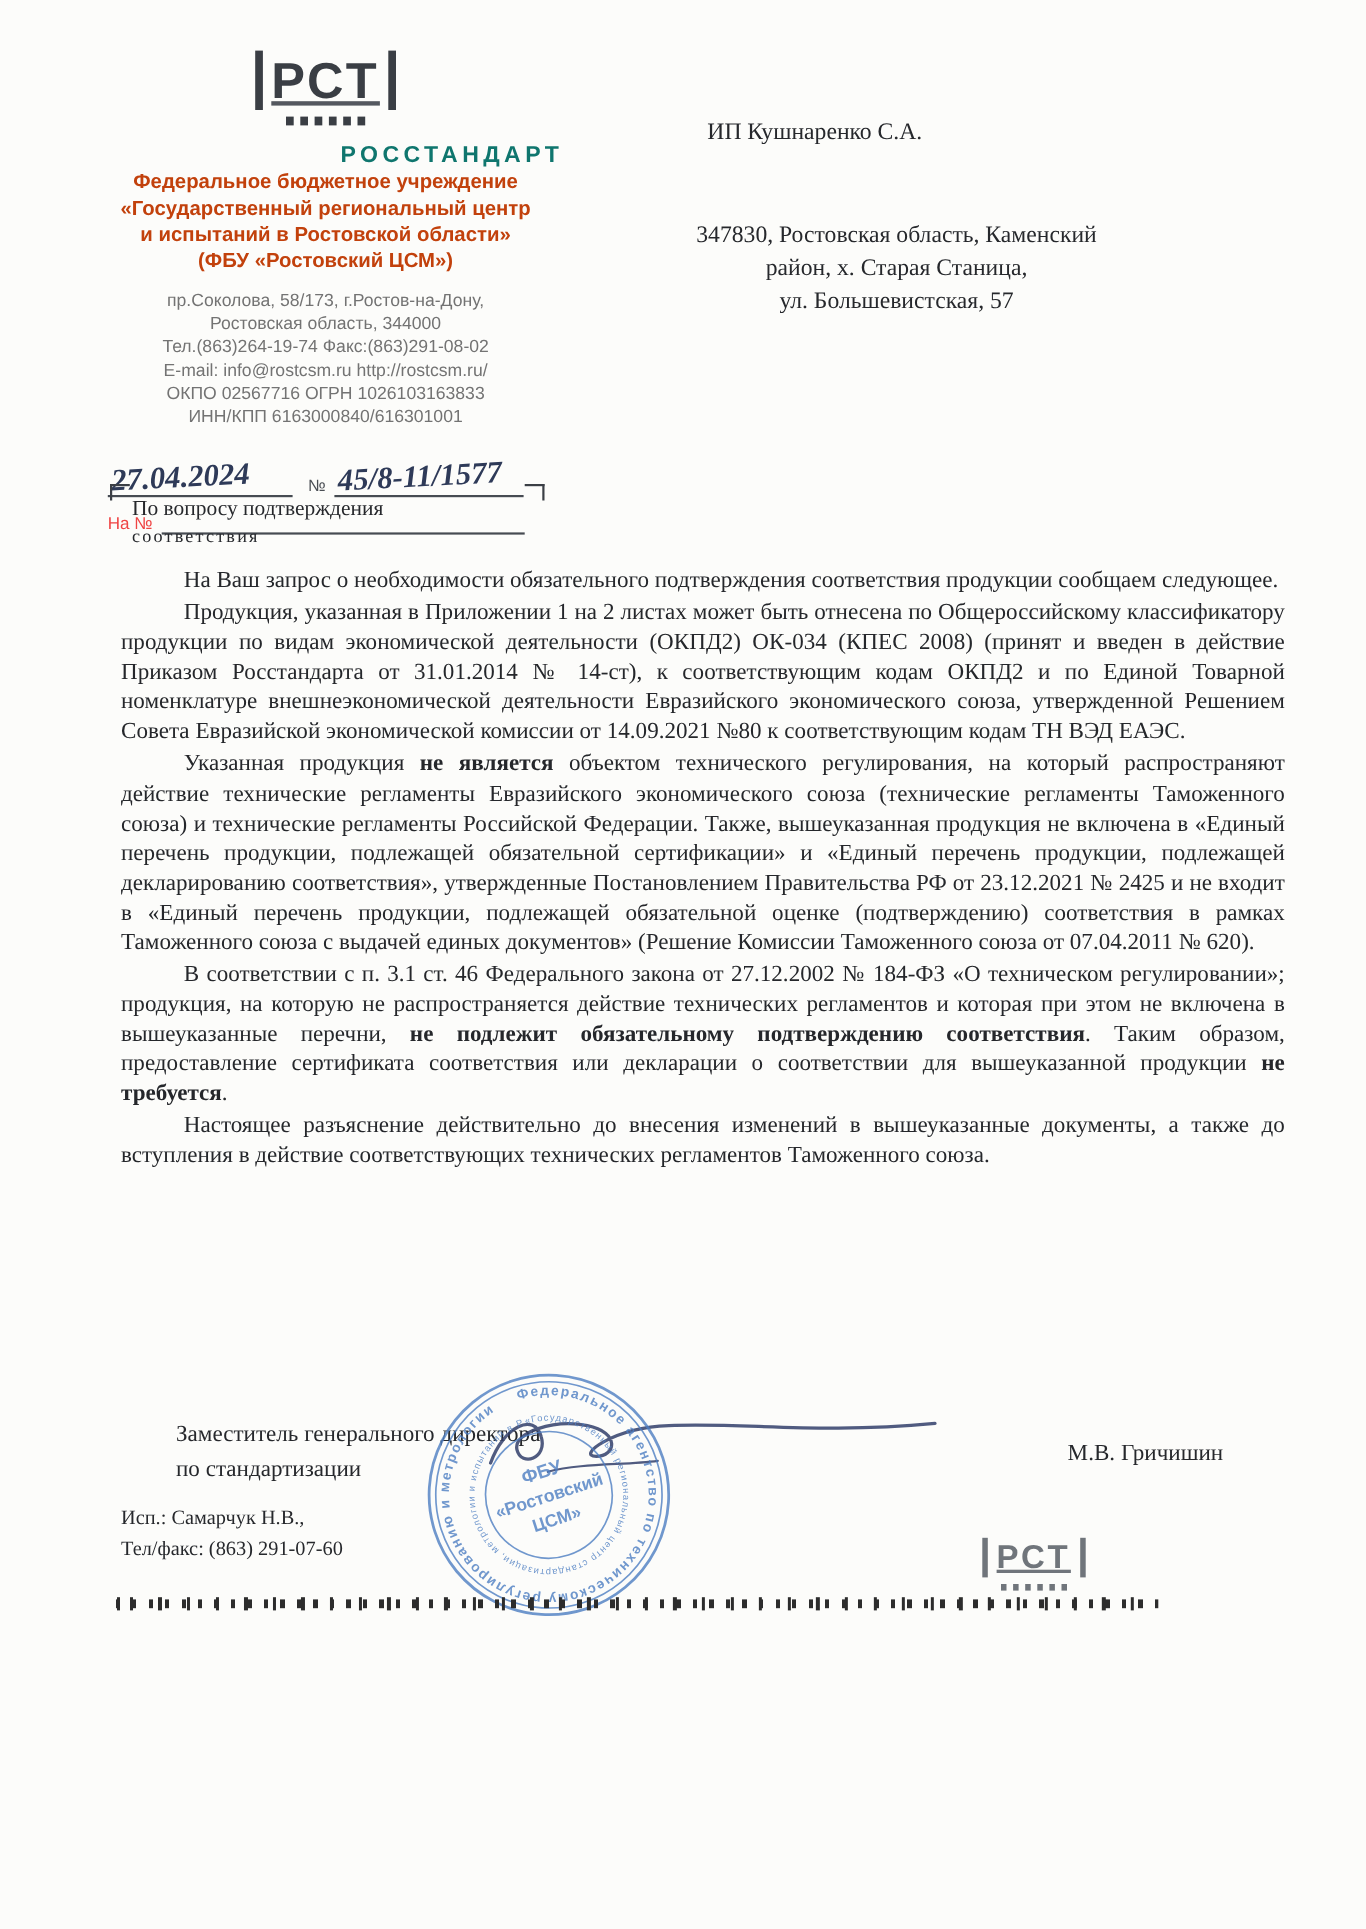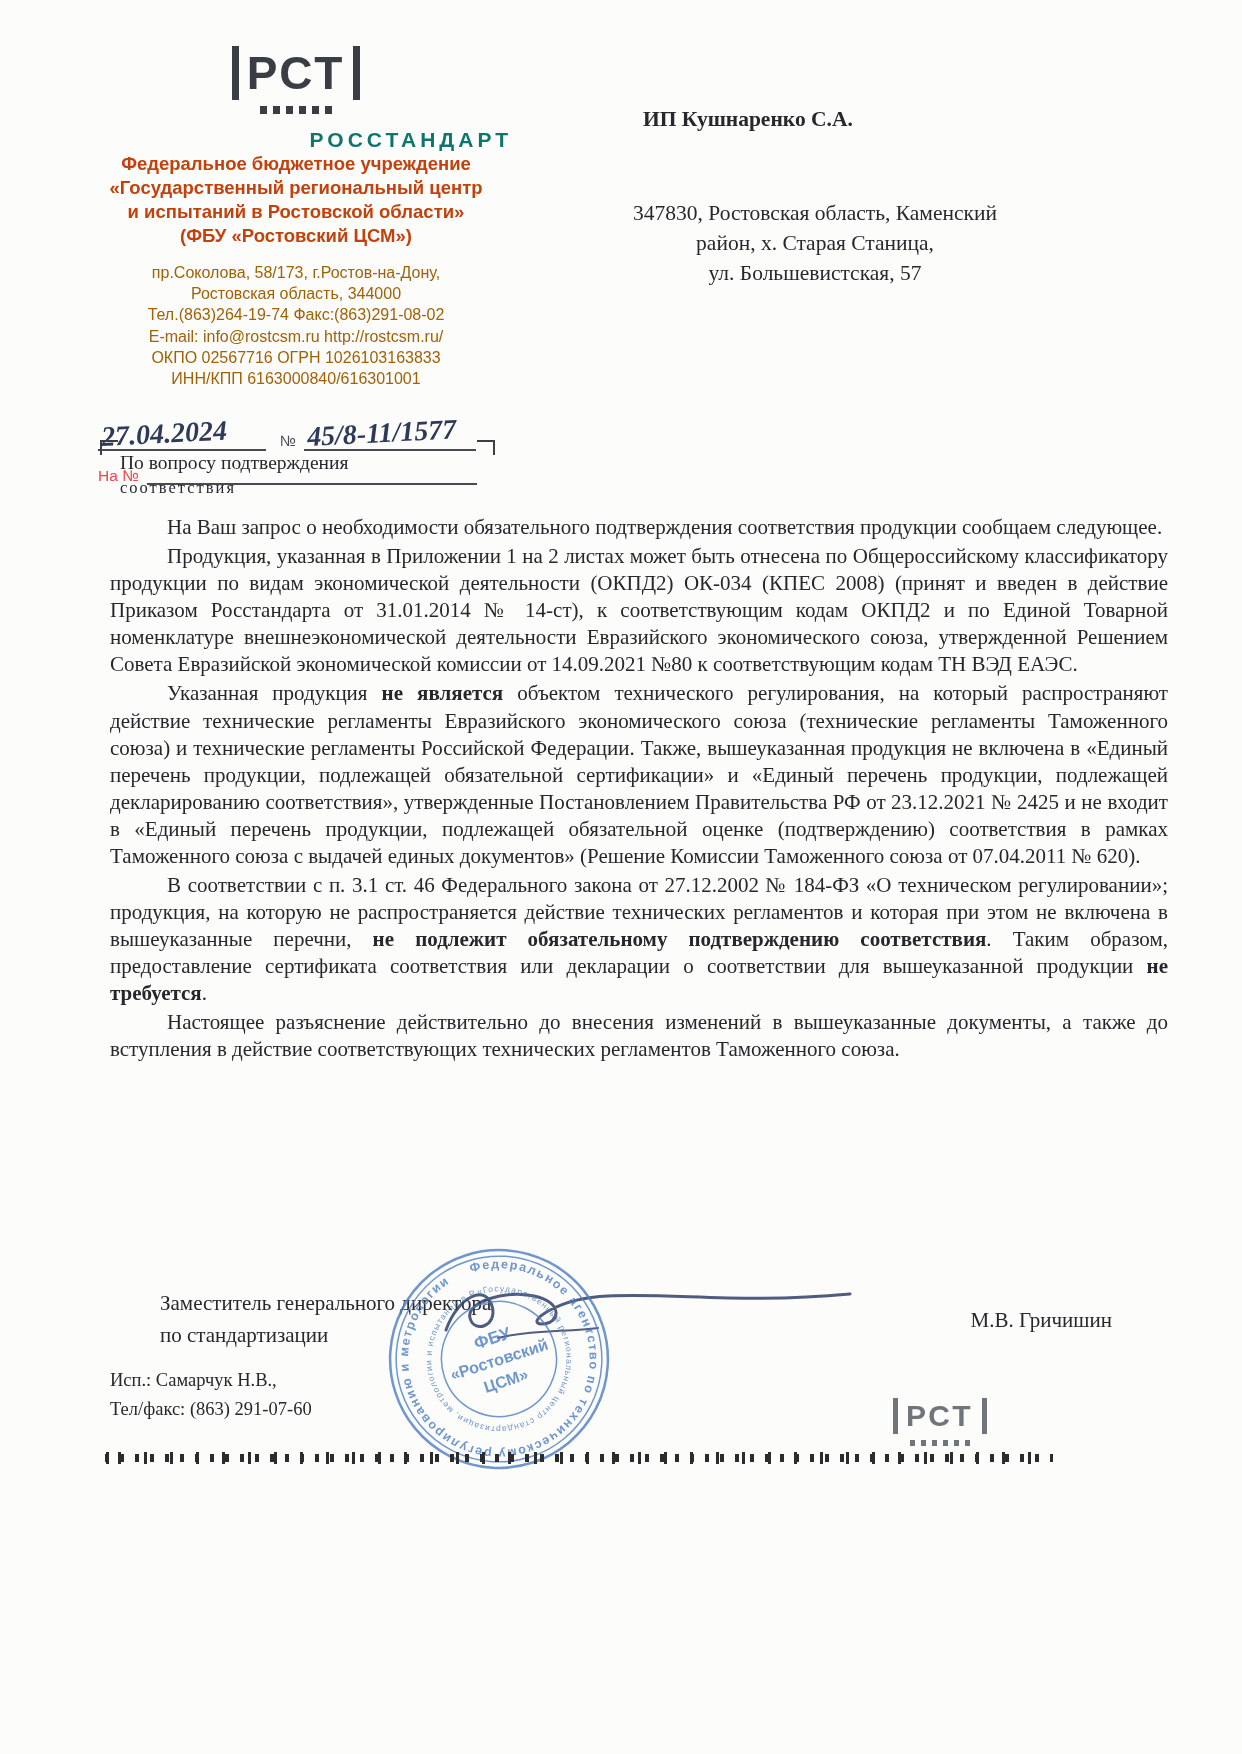--- a/index.html
+++ b/index.html
@@ -8,47 +8,47 @@
     background:#fcfcfa; overflow:hidden;
     font-family:"Liberation Serif", serif; color:#26282c;
   }
 
   
   .letterhead {
     position:absolute; left:80px; top:46px; width:432px;
     text-align:center; font-family:"Liberation Sans", sans-serif; color:#54585f;
   }
   .logo { display:inline-block; }
-  .logo-row { display:flex; align-items:center; justify-content:center; gap:8px; }
+  .logo-row { display:flex; align-items:center; justify-content:center; gap:8px;text-decoration:underline; }
   .logo-bar { width:7px; height:54px; background:#3a3e44; }
   .logo-text { font-weight:bold; font-size:46px; letter-spacing:3px; color:#3a3e44; line-height:1; }
   .logo-ticks { display:flex; gap:6px; justify-content:center; margin-top:6px; }
   .logo-ticks i { display:block; width:7px; height:8px; background:#3a3e44; }
   .brand { margin-top:10px; font-weight:bold; font-size:21px; letter-spacing:4px; color:#0f766e;text-align:right; }
   .org { font-size:18.5px; line-height:1.3; font-weight:700; color:#c2410c; }
   .org span { display:block; }
-  .addr { margin-top:14px; font-size:16px; line-height:1.32; color:#a16207; }
+  .addr { margin-top:14px; font-size:16px; line-height:1.32; color:#737373; }
   .addr span { display:block; }
 
   .ref-row { display:flex; align-items:flex-end; margin-top:26px; padding:0 18px; }
   .fill { border-bottom:2px solid #464b52; position:relative; height:34px; }
   .fill-date { width:168px; }
   .fill-num { width:172px; }
   .no-label { font-size:15px; margin:0 8px 2px 14px; color:#4a4e54; }
   .hw {
     position:absolute; left:4px; bottom:-4px; white-space:nowrap;
     font-family:"Liberation Serif", serif; font-style:italic; font-weight:bold;
     font-size:28px; color:#2e3a58; transform:rotate(-3deg); transform-origin:left bottom;
   }
   .na-row { display:flex; margin-top:16px; padding-left:18px; font-size:15.5px; color:#ef4444; font-family:Liberation Sans, sans-serif; }
   .blank { display:inline-block; width:330px; border-bottom:2px solid #464b52; height:16px; margin-left:8px; }
 
   
   .recipient { position:absolute; left:575px; top:104px; width:480px; font-size:21.5px; line-height:1.4; }
-  .recipient .name-block { margin-left:68px;font-weight:bold; }
+  .recipient .name-block { margin-left:68px; }
   .recipient .name-block span { display:block; }
   .recipient .addr-block { margin-top:64px; text-align:center; }
   .recipient .addr-block span { display:block; }
 
   
   .crop { position:absolute; width:16px; height:13px; }
   .crop-tl { left:100px; top:440px; border-top:2px solid #3b3f45; border-left:2px solid #3b3f45; }
   .crop-tr { left:477px; top:440px; border-top:2px solid #3b3f45; border-right:2px solid #3b3f45; }
   .subject { position:absolute; left:120px; top:452px; }
   .subject .s1 { font-size:19.5px; }

